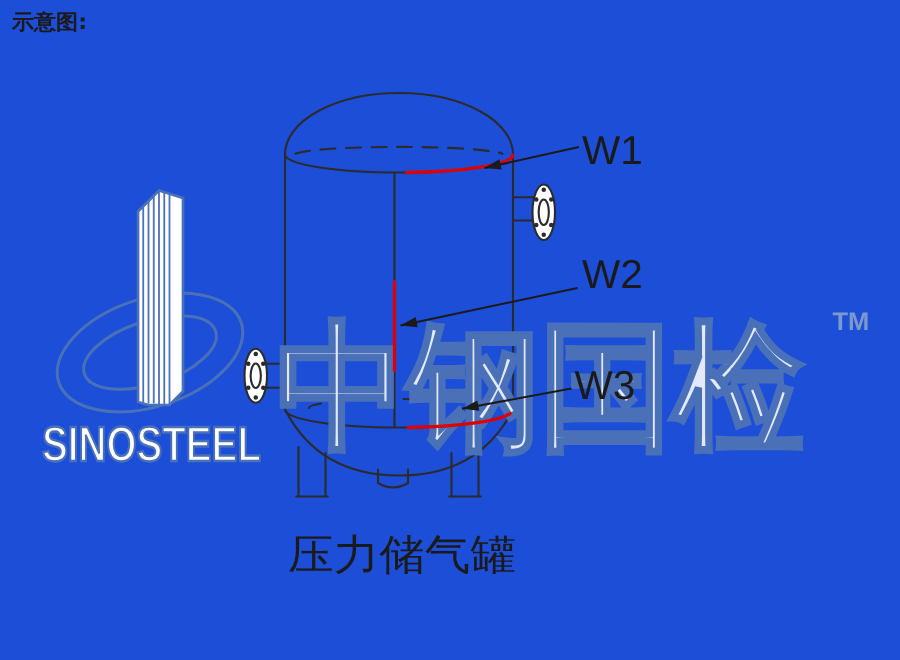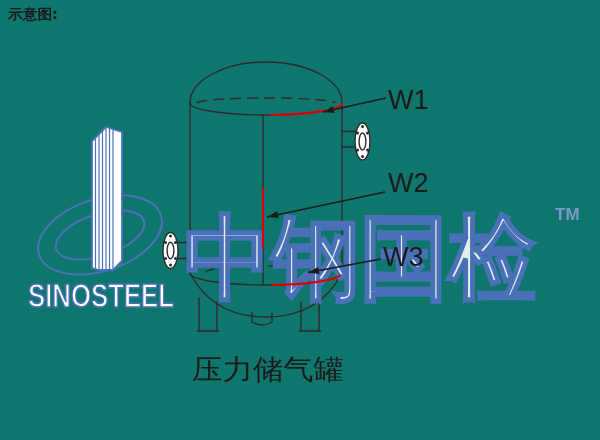--- a/index.html
+++ b/index.html
@@ -1,18 +1,18 @@
 <!DOCTYPE html>
 <html><head>
 <meta charset="utf-8">
 <style>
   html,body{margin:0;padding:0;}
   body{width:600px;height:440px;background:#ffffff;overflow:hidden;
        font-family:"Liberation Sans",sans-serif;}
-  #stage{position:relative;width:600px;height:440px;background:#0f766e;}
+  #stage{position:relative;width:600px;height:440px;background:#1d4ed8;}
   svg{display:block;}
   .cjk{font-family:"DejaVu Sans","Liberation Sans",sans-serif;}
   .serif-cjk{font-family:"DejaVu Serif","Liberation Serif",serif;}
   .latin{font-family:"Liberation Sans",sans-serif;}
 </style>
 </head>
 <body>
 
 <div id="stage">
 <svg width="600" height="440" viewBox="0 0 600 440" xmlns="http://www.w3.org/2000/svg">

